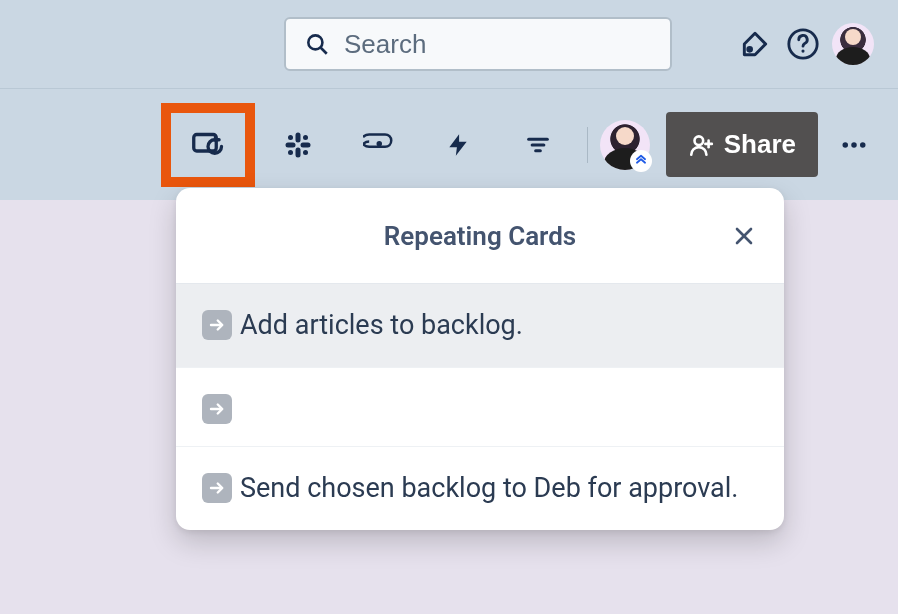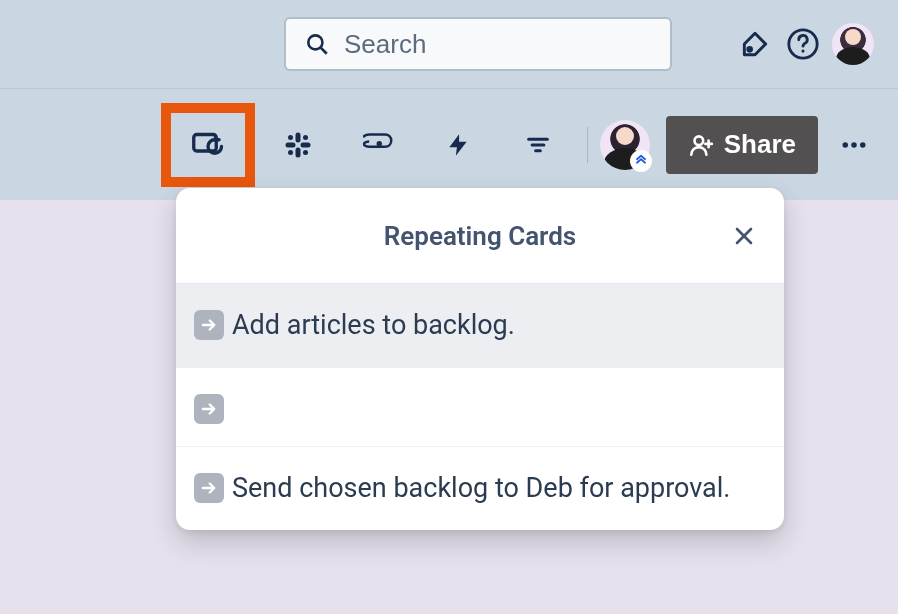--- a/index.html
+++ b/index.html
@@ -165,21 +165,21 @@
       border-radius: 50%;
       display: flex;
       align-items: center;
       justify-content: center;
     }
     .share-btn {
       background: #525050;
       color: #fff;
       border: none;
       border-radius: 4px;
-      height: 58px;
+      height: 65px;
       padding: 8px 22px;
       display: flex;
       align-items: center;
       gap: 10px;
       font-size: 26px;
       font-weight: 600;
       cursor: pointer;
       margin-left: 10px;
     }
     .more-btn {
@@ -235,21 +235,21 @@
       transform: translateY(-50%);
       width: 40px;
       height: 40px;
       display: flex;
       align-items: center;
       justify-content: center;
       color: #44546f;
       cursor: pointer;
     }
     .dropdown-item {
-      padding: 22px 18px;
+      padding: 22px 26px;
       font-size: 27px;
       color: #2b3b52;
       display: flex;
       align-items: flex-start;
       gap: 8px;
       cursor: pointer;
       line-height: 1.45;
     }
     .dropdown-item.selected {
       background: #eceef1;

